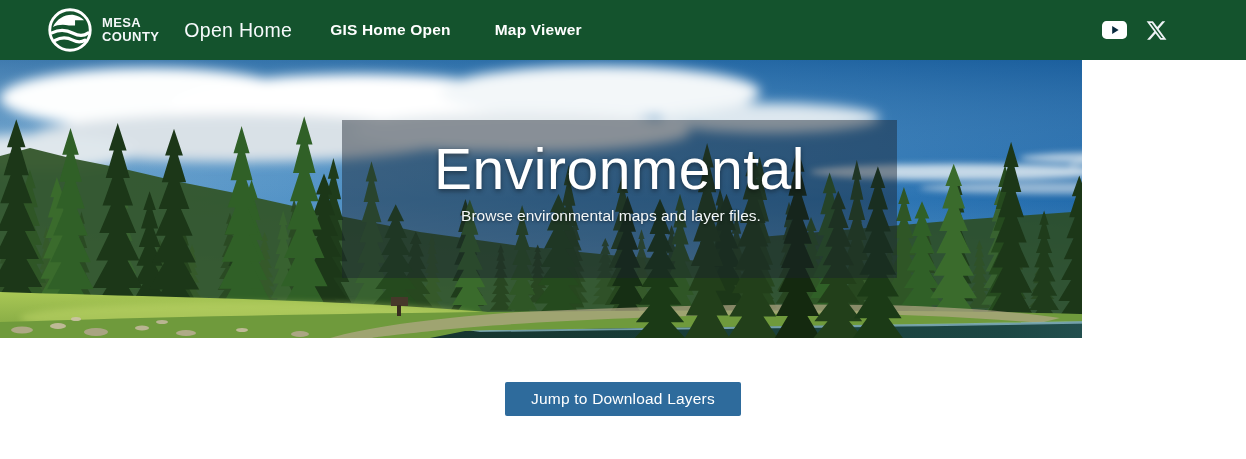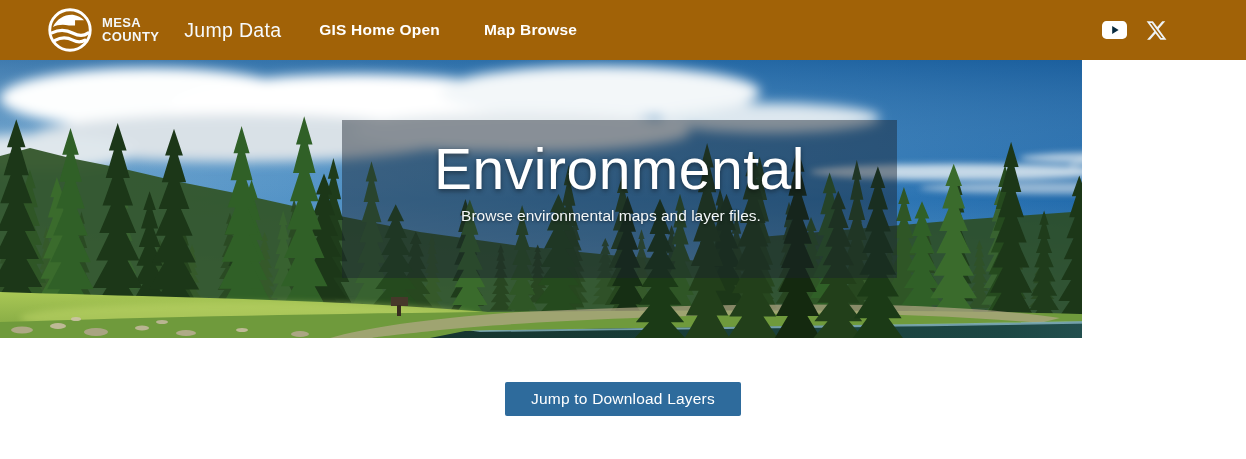--- a/index.html
+++ b/index.html
@@ -6,21 +6,21 @@
   html, body { margin: 0; padding: 0; }
   body {
     width: 1246px; height: 459px; overflow: hidden;
     background: #ffffff;
     font-family: "Liberation Sans", sans-serif;
     -webkit-font-smoothing: antialiased;
   }
 
   
   .header {
-    height: 60px; background: #a16207;
+    height: 60px; background: #14532d;
     display: flex; align-items: center;
     padding: 0 28px 0 48px;
     color: #ffffff;
   }
   .brand { display: flex; align-items: center; gap: 10px; }
   .logo-mark { width: 44px; height: 44px; display: block; cursor: pointer; }
   .logo-text {
     font-size: 13px; font-weight: 700; line-height: 1.08;
     letter-spacing: 0.4px; color: #f4f7f9; text-transform: uppercase;
   }
@@ -78,26 +78,26 @@
         <circle cx="20" cy="20" r="18.4" fill="none" stroke="#ffffff" stroke-width="2.6"></circle>
         <path d="M4.5,17.2 C8.5,9.5 15.5,5.5 23.5,6.3 C27,6.8 30.2,8.4 32.8,11.2 L24.6,11.2 L24.6,15.8 L19,15.8 C13,14.6 8.2,15.4 4.5,17.2 Z" fill="#ffffff"></path>
         <path d="M3.6,22.6 C10,19.4 17,19.9 22.8,22.9 C27.8,25.4 32.6,25.4 36.3,22.8" stroke="#ffffff" stroke-width="3" fill="none" stroke-linecap="round"></path>
         <path d="M6.4,29.4 C12,26.4 17.8,26.8 22.6,29.2 C26.6,31.2 30.4,31.2 33.6,29.2" stroke="#ffffff" stroke-width="3" fill="none" stroke-linecap="round"></path>
       </svg>
     </span>
     <span class="logo-text">
       <span>MESA</span><br>
       <span>COUNTY</span>
     </span>
-    <span class="site-title">Jump Data</span>
+    <span class="site-title">Open Home</span>
   </div>
 
   <nav class="nav">
     <a>GIS Home Open</a>
-    <a>Map Browse</a>
+    <a>Map Viewer</a>
   </nav>
 
   <div class="social">
     <a aria-label="YouTube">
       <svg width="25" height="18" viewBox="0 0 28 20" aria-hidden="true">
         <rect width="28" height="20" rx="5" fill="#ffffff"></rect>
         <path d="M11.4 5.6 L18.6 10 L11.4 14.4 Z" fill="#07293d"></path>
       </svg>
     </a>
     <a aria-label="X">

